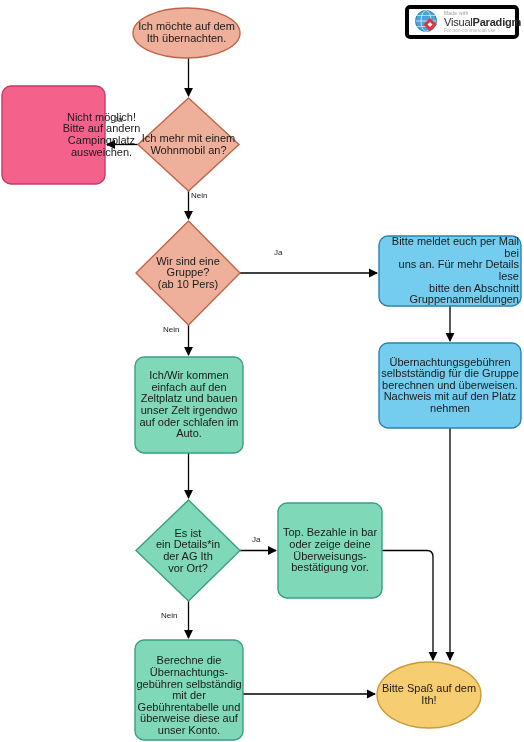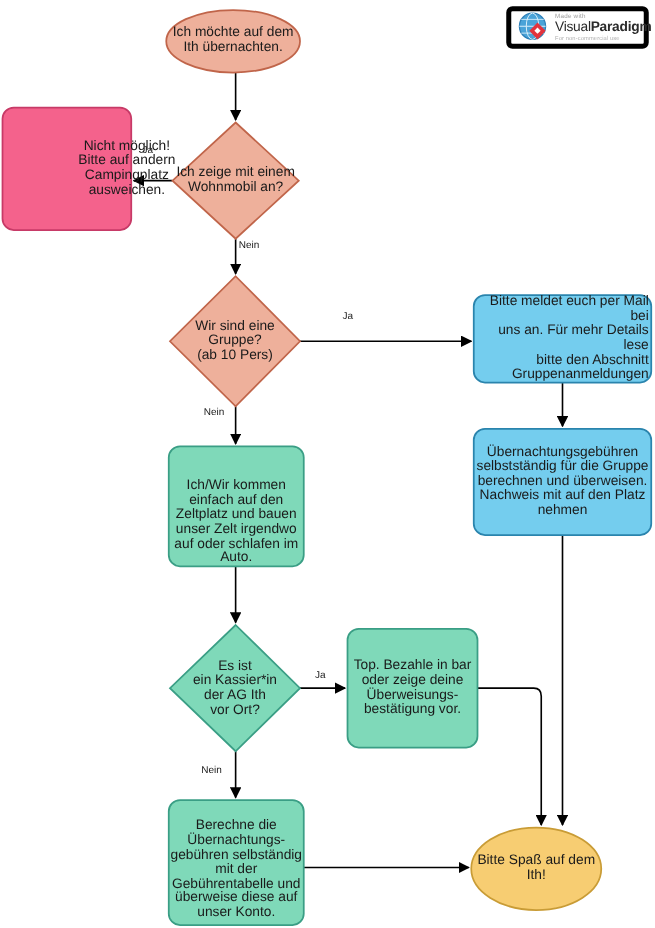--- a/index.html
+++ b/index.html
@@ -142,21 +142,21 @@
   <rect x="278" y="503" width="104" height="95" rx="9" ry="9" fill="#7fd9b9" stroke="#3a9e85" stroke-width="1.4"></rect>
 
   <rect x="135" y="640" width="108" height="100" rx="9" ry="9" fill="#7fd9b9" stroke="#3a9e85" stroke-width="1.4"></rect>
 
   <ellipse cx="429" cy="695" rx="52" ry="33" fill="#f7cd72" stroke="#c99c36" stroke-width="1.4"></ellipse>
 </svg>
 
 <div class="node-label" style="left:133px; top:8px; width:107px; height:50px;">Ich möchte auf dem
 Ith übernachten.</div>
 
-<div class="node-label" style="left:128px; top:120px; width:121px; height:49px;">Ich zeige mit einem
+<div class="node-label" style="left:128px; top:120px; width:121px; height:49px;">Ich mehr mit einem
 Wohnmobil an?</div>
 
 <div class="node-label" style="left:2px; top:86px; width:103px; height:98px;padding-left:48px;">Nicht möglich!
 Bitte auf andern
 Campingplatz
 ausweichen.</div>
 
 <div class="node-label" style="left:136px; top:238px; width:104px; height:70px;">Wir sind eine
 Gruppe?
 (ab 10 Pers)</div>
@@ -165,29 +165,29 @@
 uns an. Für mehr Details lese
 bitte den Abschnitt
 Gruppenanmeldungen</div>
 
 <div class="node-label" style="left:381px; top:343px; width:138px; height:85px;border-radius:23px;">Übernachtungsgebühren
 selbstständig für die Gruppe
 berechnen und überweisen.
 Nachweis mit auf den Platz
 nehmen</div>
 
-<div class="node-label" style="left:135px; top:357px; width:108px; height:96px;margin-top:13px;">Ich/Wir kommen
+<div class="node-label" style="left:135px; top:357px; width:108px; height:96px;">Ich/Wir kommen
 einfach auf den
 Zeltplatz und bauen
 unser Zelt irgendwo
 auf oder schlafen im
 Auto.</div>
 
 <div class="node-label" style="left:136px; top:515px; width:104px; height:72px;">Es ist
-ein Kassier*in
+ein Details*in
 der AG Ith
 vor Ort?</div>
 
 <div class="node-label" style="left:278px; top:503px; width:104px; height:95px;">Top. Bezahle in bar
 oder zeige deine
 Überweisungs-
 bestätigung vor.</div>
 
 <div class="node-label" style="left:135px; top:640px; width:108px; height:112px;">Berechne die
 Übernachtungs-

